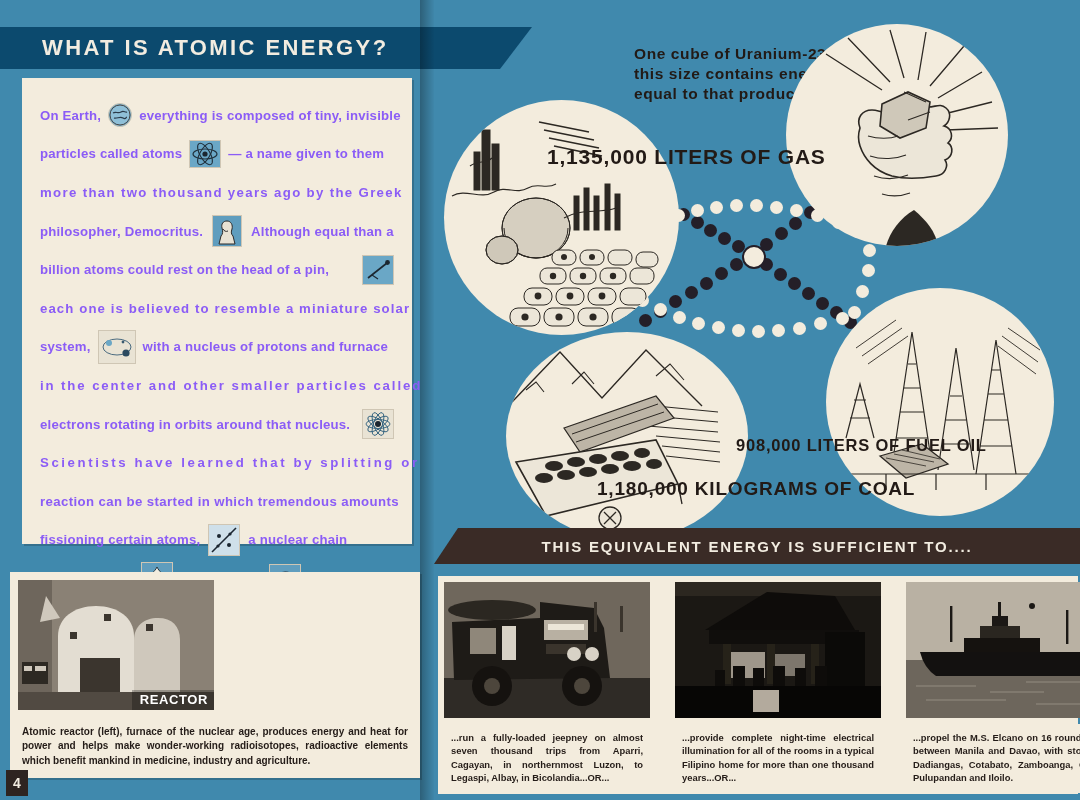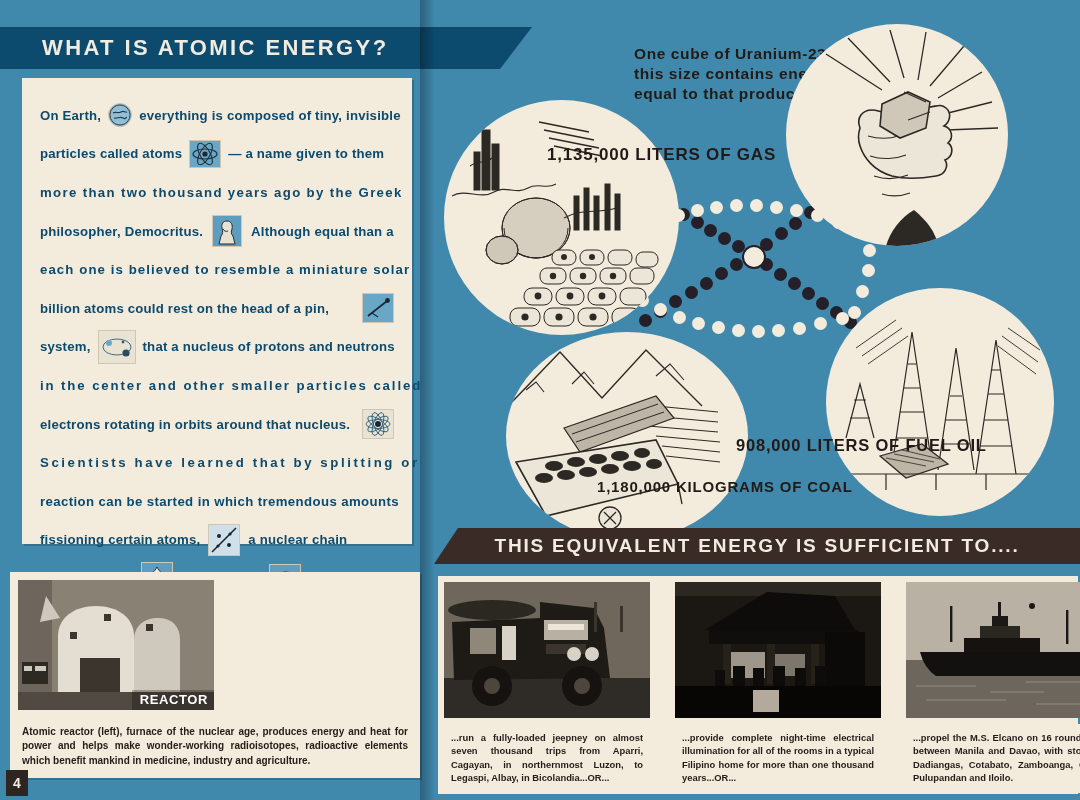--- a/index.html
+++ b/index.html
@@ -28,21 +28,21 @@
   }
   .text-card{
     position:absolute;left:22px;top:78px;width:390px;height:466px;
     background:#f3ecdd;
     box-shadow:2px 2px 0 rgba(0,0,0,.18);
   }
   .body-copy{padding:18px 18px 0 18px;}
   .line{
     display:flex;align-items:center;
     height:38.6px;
-    font-size:13.2px;font-weight:bold;color:#0c4a6e;
+    font-size:13.2px;font-weight:bold;color:#8b5cf6;
     letter-spacing:.2px;white-space:nowrap;
   }
   .line.just{justify-content:space-between;text-align:right;}
   .line .w{display:inline-block;}
   .ico{
     display:inline-block;vertical-align:middle;
     background:#6aa7c6;border:1px solid #cfc6b4;
     position:relative;flex:none;
   }
   .ico svg{display:block;}
@@ -90,21 +90,21 @@
   .dot.dk{background:#241f28;}
   .dot.center{background:#f3ecdd;border:2px solid #241f28;z-index:7;}
 
   .suff-banner{
     position:absolute;left:0;top:528px;width:646px;height:36px;
     background:#3a2b26;
     clip-path:polygon(24px 0,646px 0,646px 36px,0 36px);
     display:flex;align-items:center;justify-content:center;
   }
   .suff-banner .t{
-    color:#f2ece0;font-weight:bold;font-size:19px;letter-spacing:1.8px;
+    color:#f2ece0;font-weight:bold;font-size:15px;letter-spacing:1.8px;
   }
   .bot-cards{position:absolute;left:10px;top:582px;display:flex;gap:25px;}
   .bcard{width:206px;}
   .bcard .pic{height:136px;overflow:hidden;position:relative;}
   .bcard .cap{
     margin-top:6px;font-size:9.4px;font-weight:bold;color:#241c18;
     line-height:1.42;text-align:justify;
     background:#f3ecdd;padding:7px 7px 8px 7px;min-height:54px;
   }
   .bot-bg{position:absolute;left:4px;top:576px;width:640px;height:218px;
@@ -157,48 +157,48 @@
           <span class="ico" style="width:28px;height:30px;margin:0 9px;">
             <svg viewBox="0 0 28 30">
                 <rect width="28" height="30" fill="#5f9dbe"></rect>
                 <path d="M14 5c4 0 6 4 5 8-1 3-1 5 1 7l2 8H6l2-8c2-2 2-5 1-8-1-4 1-7 5-7z" fill="#e8e2d4" stroke="#2a2a2a" stroke-width="1"></path>
                 <path d="M10 13c1 2 3 3 5 2" stroke="#2a2a2a" fill="none"></path>
               </svg>
           </span>
           <span class="w">Although equal than a</span>
         </div>
 
-        <div class="line just">
-          <span class="w" style="letter-spacing:1.1px;">each one is believed to resemble a miniature solar</span>
-        </div>
-
         <div class="line">
           <span class="w">billion atoms could rest on the head of a pin,</span>
           <span class="ico" style="width:30px;height:28px;margin-left:auto;">
             <svg viewBox="0 0 30 28">
                 <rect width="30" height="28" fill="#6aa7c6"></rect>
                 <line x1="5" y1="22" x2="24" y2="7" stroke="#1b2630" stroke-width="1.6"></line>
                 <circle cx="24.5" cy="6.5" r="2.4" fill="#1b2630"></circle>
                 <line x1="9" y1="19" x2="15" y2="23" stroke="#1b2630" stroke-width="1.2"></line>
               </svg>
           </span>
+        </div>
+
+        <div class="line just">
+          <span class="w" style="letter-spacing:1.1px;">each one is believed to resemble a miniature solar</span>
         </div>
 
         <div class="line">
           <span class="w">system,</span>
           <span class="ico" style="width:36px;height:32px;margin:0 7px;background:#e9e3d4;">
             <svg viewBox="0 0 36 32">
                 <rect width="36" height="32" fill="#e9e3d4"></rect>
                 <ellipse cx="18" cy="16" rx="14" ry="8" fill="none" stroke="#4a6b80" stroke-width="1"></ellipse>
                 <circle cx="10" cy="12" r="3" fill="#6aa7c6"></circle>
                 <circle cx="27" cy="22" r="3.6" fill="#2b4a60"></circle>
                 <circle cx="24" cy="11" r="1.4" fill="#3a5a70"></circle>
               </svg>
           </span>
-          <span class="w">that a nucleus of protons and neutrons</span>
+          <span class="w">with a nucleus of protons and furnace</span>
         </div>
 
         <div class="line just">
           <span class="w" style="letter-spacing:1.9px;">in the center and other smaller particles called</span>
         </div>
 
         <div class="line">
           <span class="w">electrons rotating in orbits around that nucleus.</span>
           <span class="ico" style="width:30px;height:28px;margin-left:auto;background:#e9e3d4;">
             <svg viewBox="0 0 30 28">
@@ -421,21 +421,21 @@
             <circle cx="169" cy="176" r="3.2"></circle>
           <circle cx="94" cy="196" r="3.4"></circle>
             <circle cx="126" cy="196" r="3.4"></circle>
             <circle cx="158" cy="196" r="3.4"></circle>
           <circle cx="81" cy="217" r="3.6"></circle>
             <circle cx="115" cy="217" r="3.6"></circle>
             <circle cx="149" cy="217" r="3.6"></circle>
         </g>
       </svg>
     </div>
-    <div class="blabel" style="left:113px;top:145px;font-size:17px;">1,135,000 LITERS OF GAS</div>
+    <div class="blabel" style="left:113px;top:145px;font-size:21px;">1,135,000 LITERS OF GAS</div>
 
     <div class="bubble" style="left:352px;top:24px;width:222px;height:222px;">
       <svg viewBox="0 0 222 222">
         <g stroke="#2c2823" stroke-width="1.3" fill="none">
           <path d="M96 66 L40 30M104 58 L62 14M118 54 L104 6M132 56 L140 8M144 62 L178 22M152 74 L196 48M158 90 L206 78M160 106 L212 104"></path>
         </g>
         <g fill="#ece6d8" stroke="#2c2823" stroke-width="1.6">
           <path d="M74 104c-4-10 2-18 12-18 6 0 10 3 14 2 8-2 14-10 24-10 8 0 12 5 18 5 8 0 12-4 18 1 6 5 4 14-2 18 8 2 10 12 4 17 6 4 5 14-3 17 4 6 0 15-9 16-12 2-28 4-44 0-18-5-28-18-32-30-2-6-2-12 0-18z"></path>
           <path d="M96 80l26-12 22 10-4 26-26 10-20-12z" fill="#cfc8b9"></path>
         </g>
@@ -478,21 +478,21 @@
           <ellipse cx="126" cy="134" rx="9" ry="5"></ellipse>
             <ellipse cx="148" cy="132" rx="8" ry="5"></ellipse>
         </g>
         <g stroke="#2c2823" fill="none" stroke-width="1.3">
           <path d="M40 184 L46 200 M172 152 L176 172"></path>
           <circle cx="104" cy="186" r="11" fill="#ece6d8"></circle>
           <path d="M98 180l12 12M110 180l-12 12"></path>
         </g>
       </svg>
     </div>
-    <div class="blabel" style="left:163px;top:478px;font-size:15px;">1,180,000 KILOGRAMS OF COAL</div>
+    <div class="blabel" style="left:163px;top:478px;font-size:19px;">1,180,000 KILOGRAMS OF COAL</div>
 
     <div class="bubble" style="left:392px;top:288px;width:228px;height:228px;">
       <svg viewBox="0 0 228 228">
         <g stroke="#2c2823" fill="none" stroke-width="1.2">
           <path d="M66 178 L86 44 L106 178 M70 150h32 M74 124h24 M78 100h16 M82 76h8"></path>
           <path d="M112 182 L130 60 L148 182 M116 156h28 M120 132h20 M124 108h12"></path>
           <path d="M150 186 L170 52 L190 186 M154 158h32 M158 132h24 M162 106h16 M166 82h8"></path>
           <path d="M20 150 L34 96 L48 150 M24 130h20 M28 112h12"></path>
         </g>
         <g stroke="#2c2823" fill="none" stroke-width=".9">

